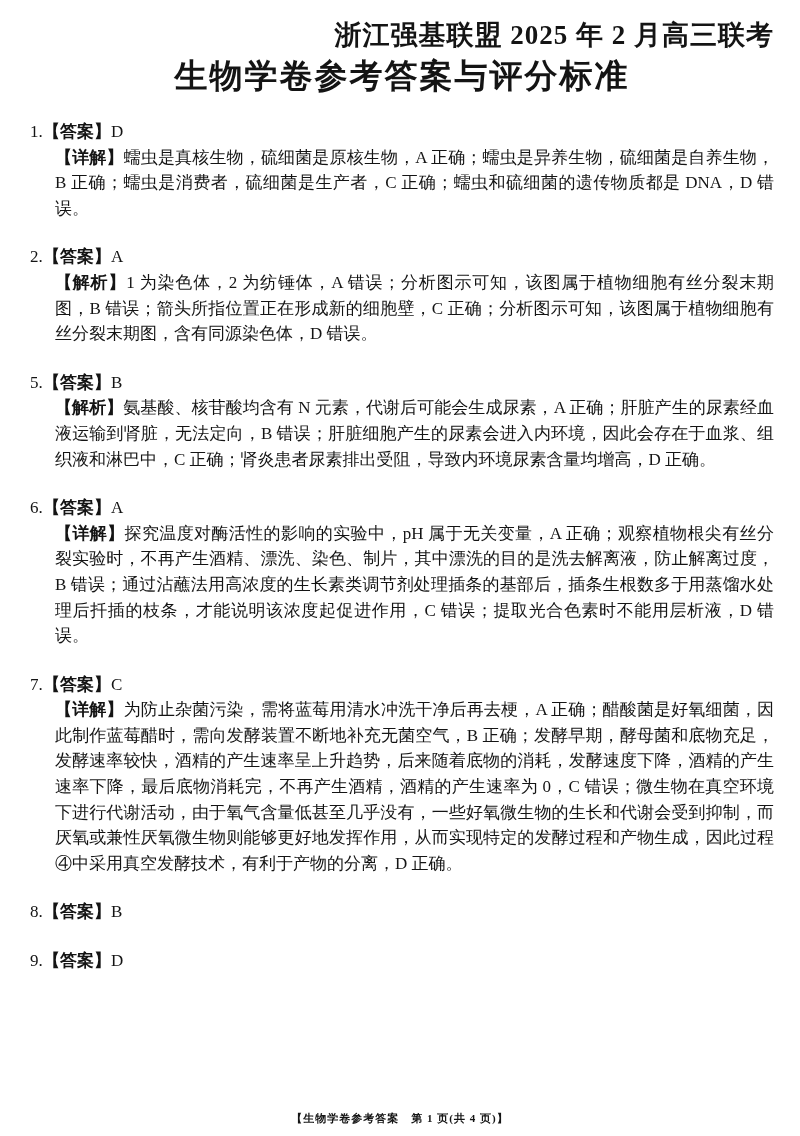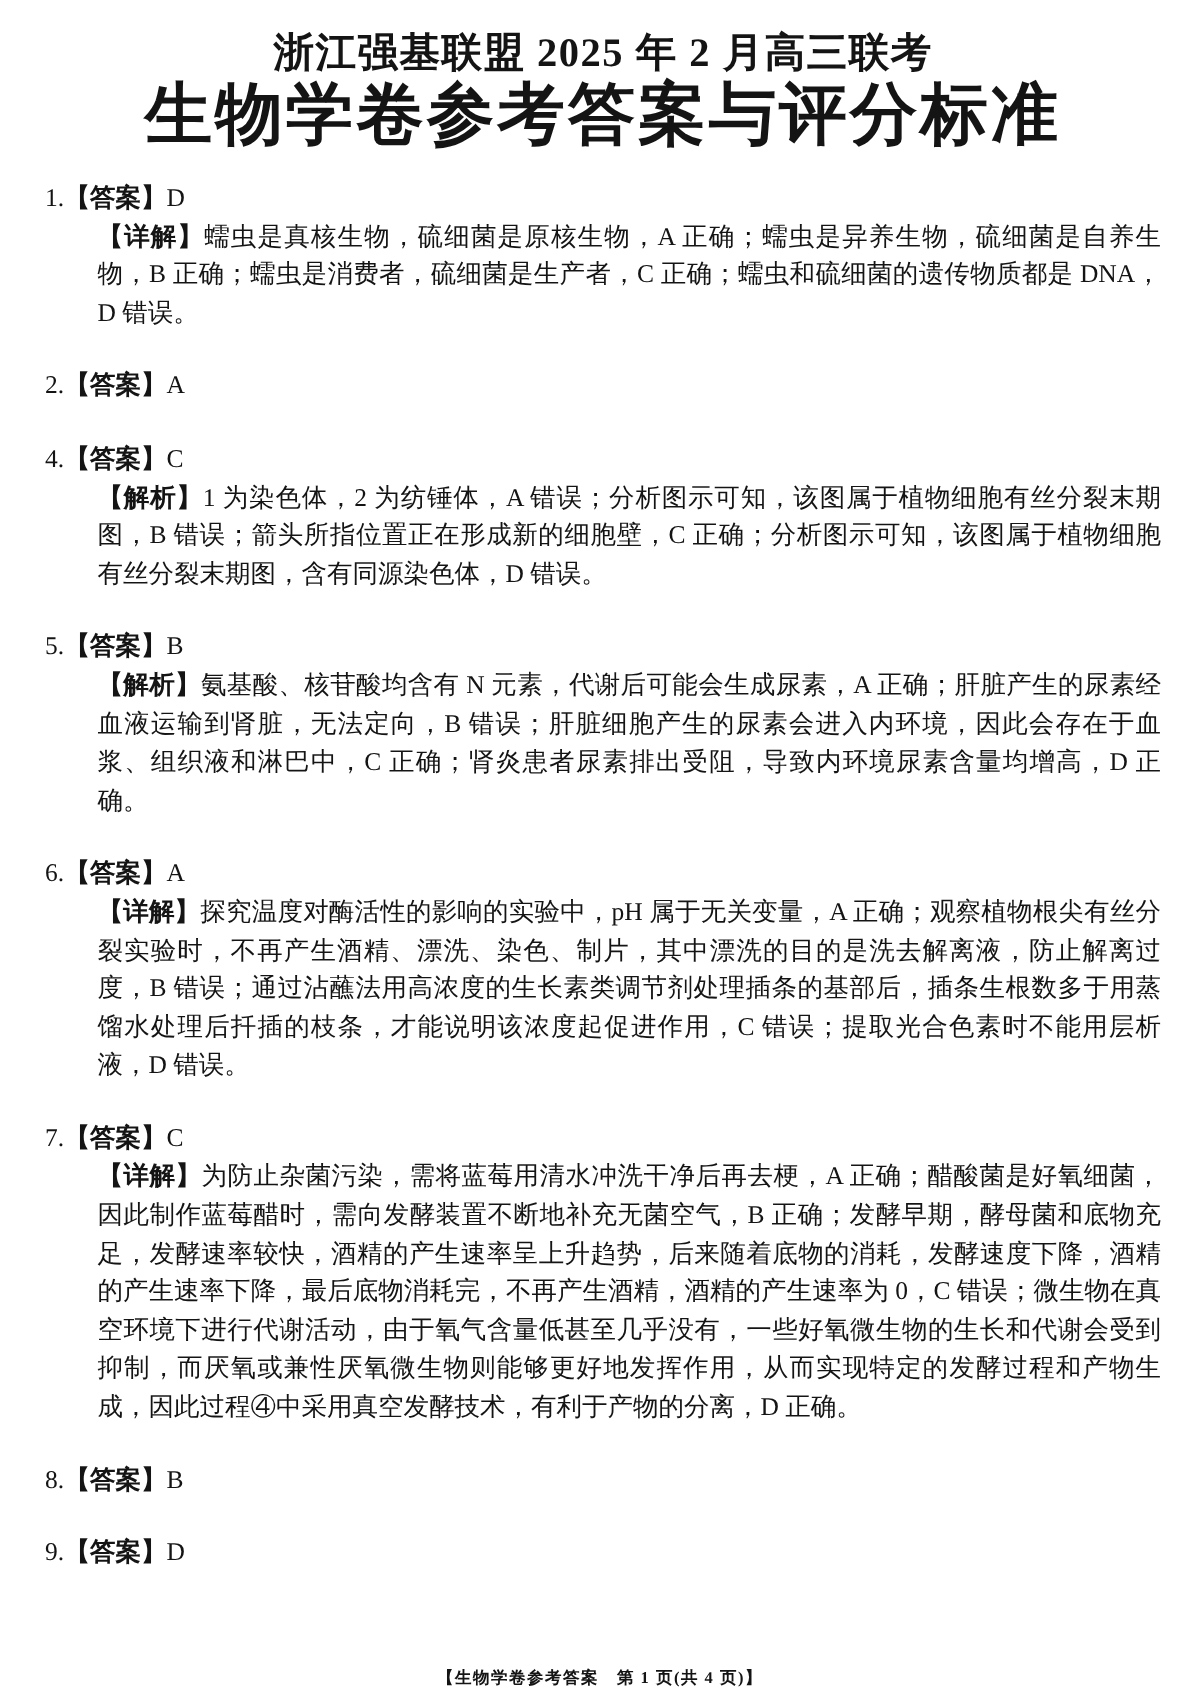--- a/index.html
+++ b/index.html
@@ -13,31 +13,31 @@
     position: relative;
     overflow: hidden;
     color: #141414;
     font-family: "Liberation Serif", "DejaVu Serif", serif;
     -webkit-font-smoothing: antialiased;
   }
   .doc {
     padding: 12px 26px 0 30px;
   }
   .title {
-    text-align: center;
+    text-align: right;
     font-weight: 700;
     font-size: 27px;
     line-height: 34px;
     margin: 6px 0 0 0;
     letter-spacing: 1px;
   }
   .subtitle {
     text-align: center;
     font-weight: 700;
-    font-size: 45px;
+    font-size: 33px;
     line-height: 40px;
     margin: 4px 0 0 0;
     letter-spacing: 2px;
   }
   .content {
     margin-top: 16px;
     font-size: 17px;
     line-height: 25.6px;
   }
   .q {
@@ -48,21 +48,21 @@
     margin-top: 23px;
   }
   .q-num {
     display: inline-block;
     min-width: 13px;
   }
   .label {
     font-weight: 700;
   }
   .q-detail {
-    margin-left: 35px;
+    margin-left: 25px;
     text-align: justify;
     text-justify: inter-ideograph;
   }
   .footer {
     position: absolute;
     left: 0;
     bottom: 10px;
     width: 100%;
     text-align: center;
     font-size: 11px;
@@ -84,21 +84,20 @@
       <div class="q-answer-line"><span class="q-num">1.</span><span class="label">【答案】</span><span class="q-ans">D</span></div>
       <div class="q-detail"><span class="label">【详解】</span><span>蠕虫是真核生物，硫细菌是原核生物，A 正确；蠕虫是异养生物，硫细菌是自养生物，B 正确；蠕虫是消费者，硫细菌是生产者，C 正确；蠕虫和硫细菌的遗传物质都是 DNA，D 错误。</span></div>
     </div>
 
     <div class="q">
       <div class="q-answer-line"><span class="q-num">2.</span><span class="label">【答案】</span><span class="q-ans">A</span></div>
     </div>
 
 
     <div class="q">
-      <div class="q-answer-line"><span class="q-num">4.</span><span class="label">【答案】</span><span class="q-ans">C</span></div>
       <div class="q-detail"><span class="label">【解析】</span><span>1 为染色体，2 为纺锤体，A 错误；分析图示可知，该图属于植物细胞有丝分裂末期图，B 错误；箭头所指位置正在形成新的细胞壁，C 正确；分析图示可知，该图属于植物细胞有丝分裂末期图，含有同源染色体，D 错误。</span></div>
     </div>
 
     <div class="q">
       <div class="q-answer-line"><span class="q-num">5.</span><span class="label">【答案】</span><span class="q-ans">B</span></div>
       <div class="q-detail"><span class="label">【解析】</span><span>氨基酸、核苷酸均含有 N 元素，代谢后可能会生成尿素，A 正确；肝脏产生的尿素经血液运输到肾脏，无法定向，B 错误；肝脏细胞产生的尿素会进入内环境，因此会存在于血浆、组织液和淋巴中，C 正确；肾炎患者尿素排出受阻，导致内环境尿素含量均增高，D 正确。</span></div>
     </div>
 
     <div class="q">
       <div class="q-answer-line"><span class="q-num">6.</span><span class="label">【答案】</span><span class="q-ans">A</span></div>

